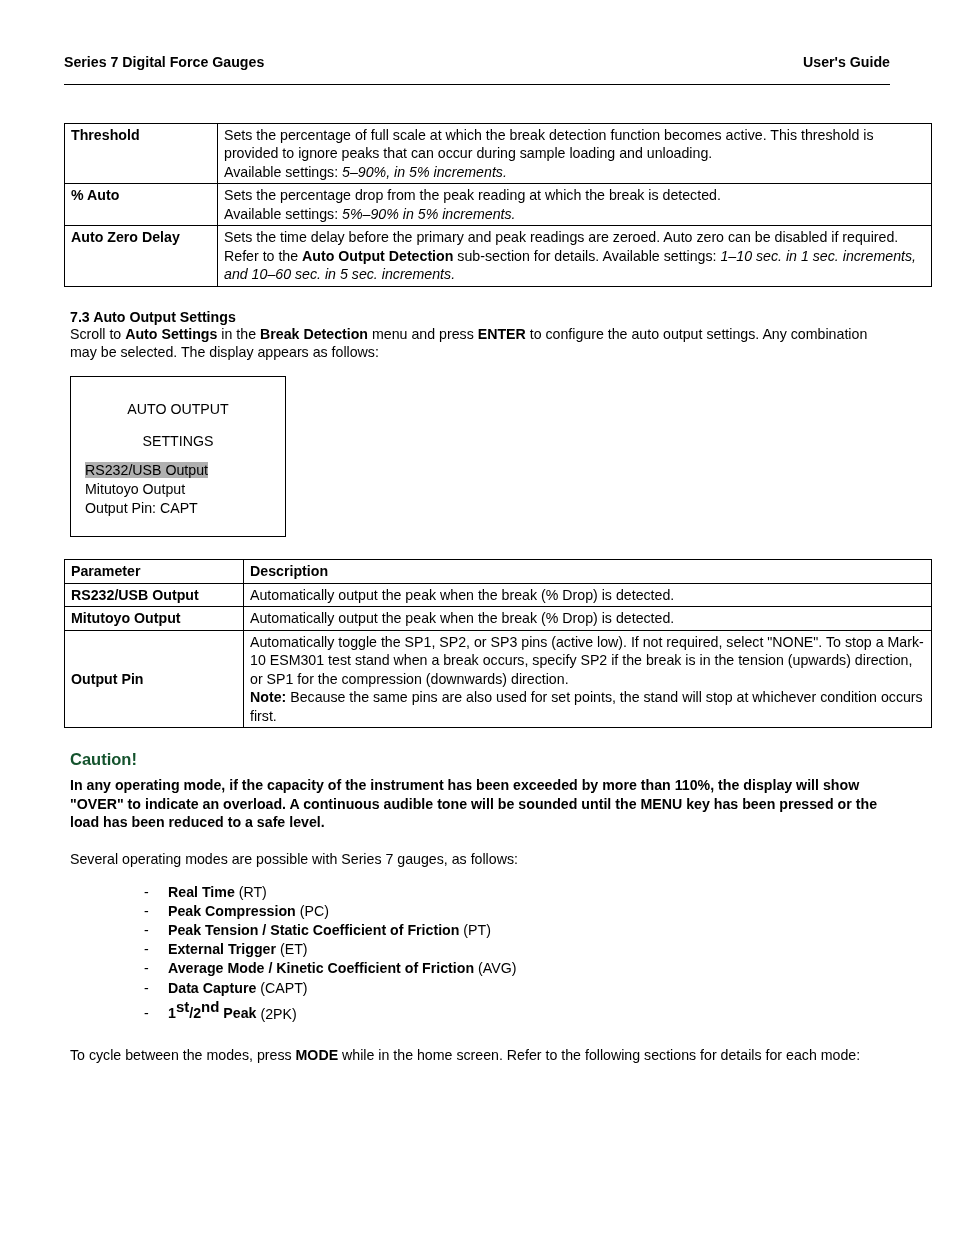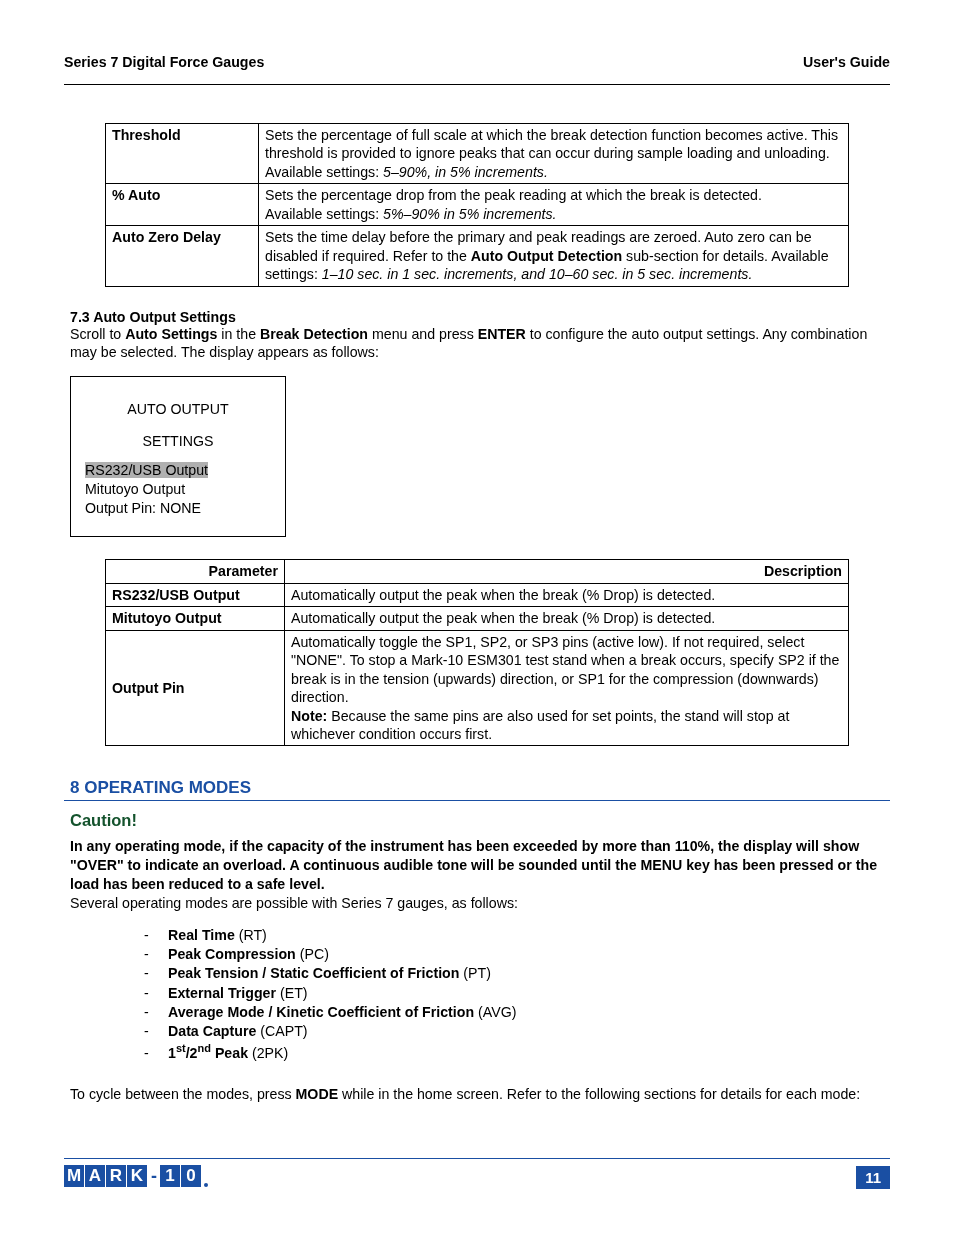--- a/index.html
+++ b/index.html
@@ -20,32 +20,32 @@
   .header {
     display: flex;
     justify-content: space-between;
     font-weight: bold;
     border-bottom: 1.5px solid #000;
     padding-bottom: 14px;
     margin-bottom: 38px;
   }
   table.bordered {
     border-collapse: collapse;
-    width: 744px;
+    width: 868px;
     margin: 0 auto 22px auto;
   }
   table.bordered td, table.bordered th {
     border: 1px solid #000;
     padding: 2px 6px 2px 6px;
     vertical-align: top;
     text-align: left;
     line-height: 1.3;
   }
   table.bordered th {
-    text-align: right;
+    text-align: left;
     font-weight: bold;
   }
   .col-label { width: 140px; font-weight: bold; }
   .col-param { width: 166px; font-weight: bold; vertical-align: middle; }
   .section-sub {
     font-weight: bold;
     margin: 4px 0 0 0;
     padding-left: 6px;
   }
   .body-text {
@@ -82,31 +82,32 @@
     color: #14532d;
     font-weight: bold;
     font-size: 16.5px;
     padding-left: 6px;
     margin-bottom: 7px;
   }
   .caution-body {
     font-weight: bold;
     padding-left: 6px;
     line-height: 1.32;
+    margin-bottom: 18px;
   }
   .mode-list {
     padding-left: 80px;
     line-height: 1.35;
     margin-bottom: 22px;
   }
   .mode-list .dash {
     display: inline-block;
     width: 24px;
   }
-  .sup { vertical-align: super; font-size: 11px; }
+  .sup { vertical-align: super; font-size: 15px; }
   .footer {
     position: absolute;
     bottom: 46px;
     left: 64px;
     right: 64px;
     border-top: 1.5px solid #1a4fa3;
     padding-top: 6px;
     display: flex;
     justify-content: space-between;
     align-items: center;
@@ -193,21 +194,21 @@
   <div class="body-text">
     <span>Scroll to </span><b>Auto Settings</b><span> in the </span><b>Break Detection</b><span> menu and press </span><b>ENTER</b><span> to configure the auto output settings. Any combination may be selected. The display appears as follows:</span>
   </div>
 
   <div class="display-panel">
     <div class="title-line">AUTO OUTPUT</div>
     <div class="title-line">SETTINGS</div>
     <div style="height:10px"></div>
     <div><span class="hl">RS232/USB Output</span></div>
     <div>Mitutoyo Output</div>
-    <div>Output Pin: NONE</div>
+    <div>Output Pin: CAPT</div>
   </div>
 
   <table class="bordered">
     <tbody>
         <tr>
       <th style="width:166px">Parameter</th>
       <th>Description</th>
     </tr>
     <tr>
       <td class="col-param">RS232/USB Output</td>
@@ -220,40 +221,33 @@
     <tr>
       <td class="col-param" style="vertical-align:middle">Output Pin</td>
       <td>
         <span>Automatically toggle the SP1, SP2, or SP3 pins (active low). If not required, select "NONE". To stop a Mark-10 ESM301 test stand when a break occurs, specify SP2 if the break is in the tension (upwards) direction, or SP1 for the compression (downwards) direction.</span><br>
         <b>Note:</b><span> Because the same pins are also used for set points, the stand will stop at whichever condition occurs first.</span>
       </td>
     </tr>
   </tbody>
     </table>
 
-  <div class="h-section">8   OPERATING MODES</div>
   <div class="caution">Caution!</div>
   <div class="caution-body">In any operating mode, if the capacity of the instrument has been exceeded by more than 110%, the display will show "OVER" to indicate an overload. A continuous audible tone will be sounded until the MENU key has been pressed or the load has been reduced to a safe level.</div>
 
   <div class="body-text">Several operating modes are possible with Series 7 gauges, as follows:</div>
 
   <div class="mode-list">
     <div><span class="dash">-</span><b>Real Time</b><span> (RT)</span></div>
     <div><span class="dash">-</span><b>Peak Compression</b><span> (PC)</span></div>
     <div><span class="dash">-</span><b>Peak Tension / Static Coefficient of Friction</b><span> (PT)</span></div>
     <div><span class="dash">-</span><b>External Trigger</b><span> (ET)</span></div>
     <div><span class="dash">-</span><b>Average Mode / Kinetic Coefficient of Friction</b><span> (AVG)</span></div>
     <div><span class="dash">-</span><b>Data Capture</b><span> (CAPT)</span></div>
     <div><span class="dash">-</span><b><span>1</span><span class="sup">st</span><span>/2</span><span class="sup">nd</span><span> Peak</span></b><span> (2PK)</span></div>
   </div>
 
   <div class="body-text">
     <span>To cycle between the modes, press </span><b>MODE</b><span> while in the home screen. Refer to the following sections for details for each mode:</span>
   </div>
 
-  <div class="footer">
-    <div class="logo">
-      <span class="block">M</span><span class="block">A</span><span class="block">R</span><span class="block">K</span><span class="dash">-</span><span class="block">1</span><span class="block">0</span><span class="dot"></span>
-    </div>
-    <div class="pagebox">11</div>
-  </div>
 
 </div>
 
 </body></html>

